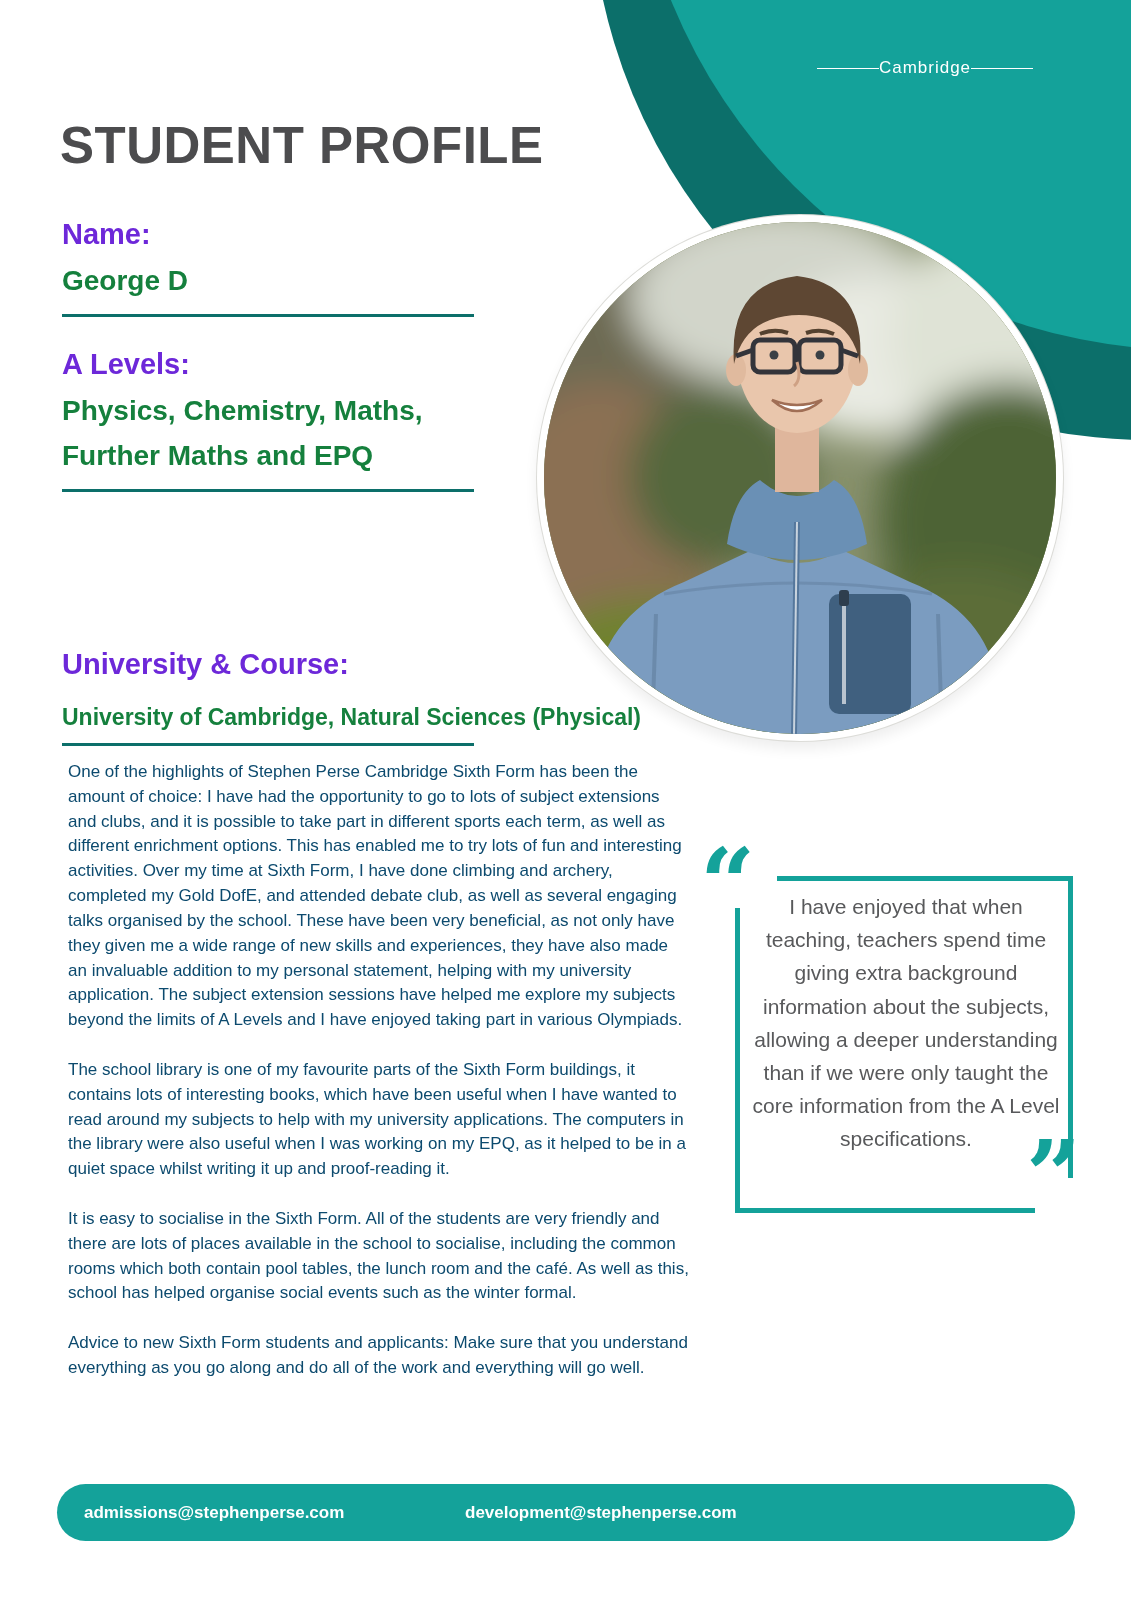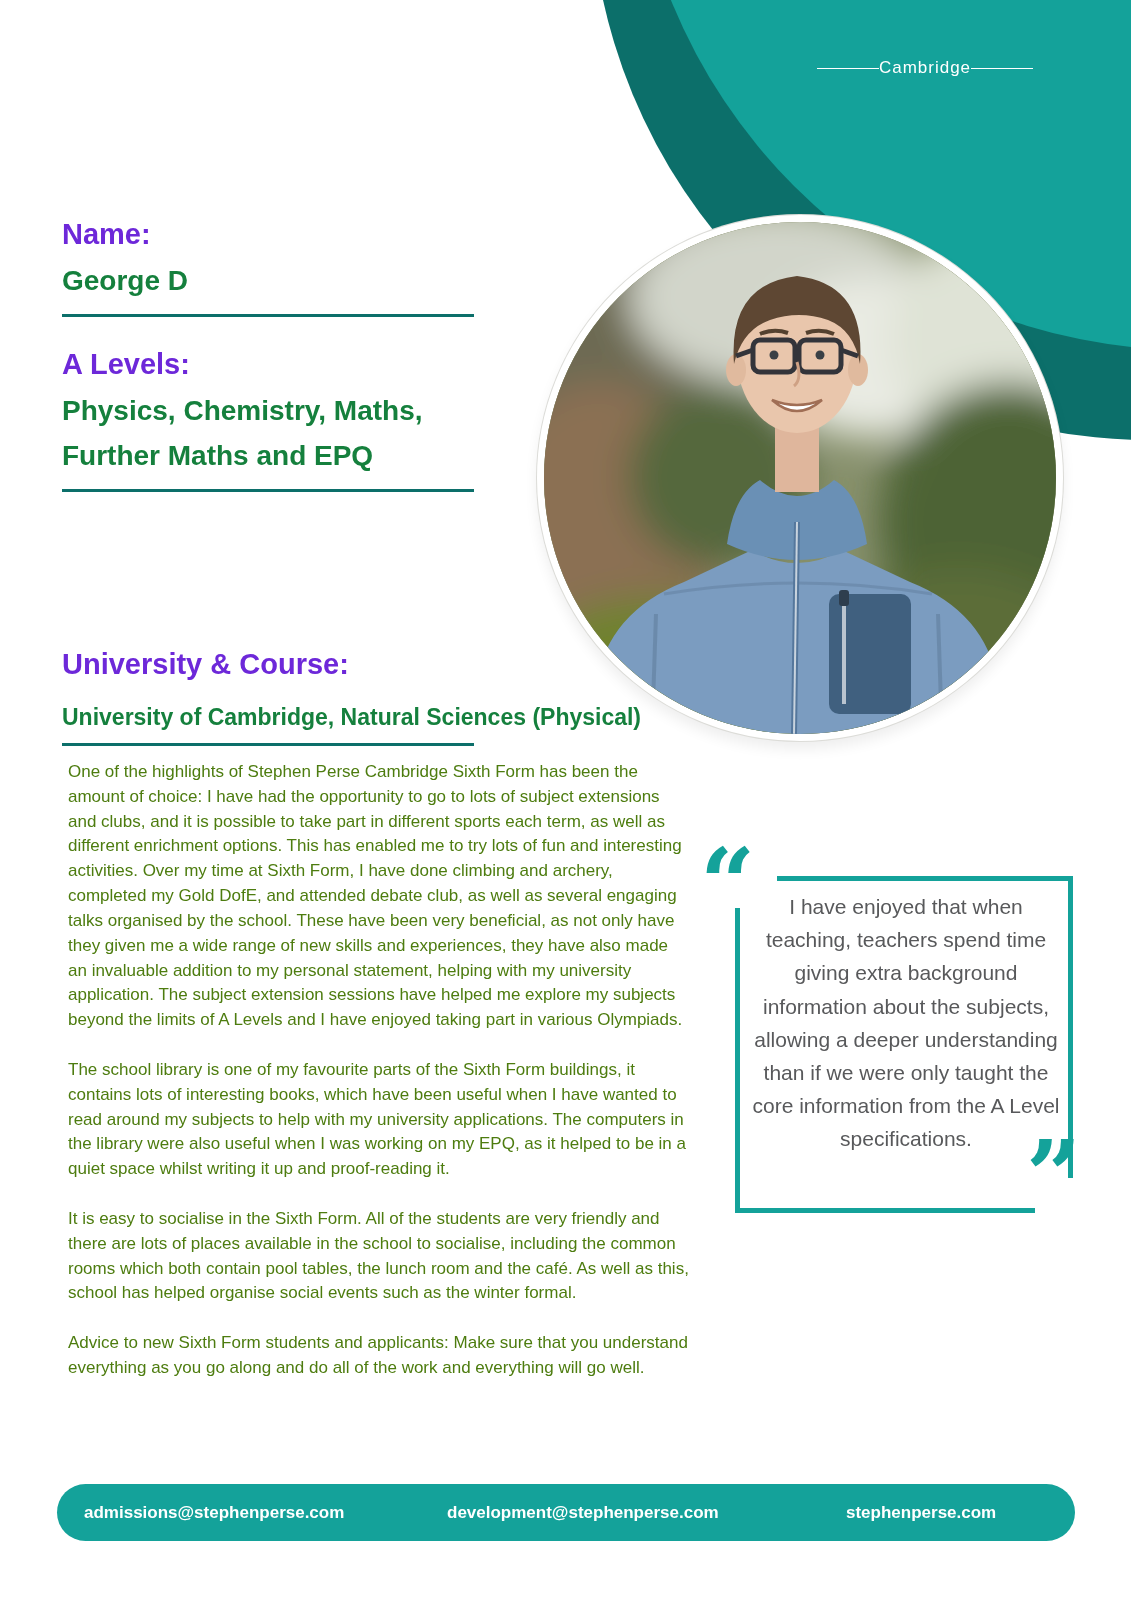--- a/index.html
+++ b/index.html
@@ -34,21 +34,21 @@
   .section{position:absolute;left:62px;}
   .sec-label{font-size:29px;font-weight:700;color:#6d28d9;line-height:1.15;}
   .sec-value{font-size:28px;font-weight:700;color:#15803d;line-height:1.6;margin-top:8px;}
   .sec-value.small{font-size:23px;line-height:1.3;margin-top:22px;white-space:nowrap;}
   .sec-rule{height:3px;background:#0C6F6A;border:none;margin:10px 0 0 0;width:412px;}
   #sec-name{top:218px;}
   #sec-alevels{top:348px;}
   #sec-year{top:523px;}
   #sec-university{top:648px;}
   
-  .bodycopy{position:absolute;left:68px;top:760px;width:622px;color:#4d7c0f;}
+  .bodycopy{position:absolute;left:68px;top:760px;width:622px;color:#0c4a6e;}
   .bodycopy p{margin:0 0 25px 0;font-size:17px;line-height:1.46;}
   
   .q-line{position:absolute;background:#14A29A;}
   #q-top{left:777px;top:876px;width:296px;height:5px;}
   #q-right{left:1068px;top:876px;width:5px;height:302px;}
   #q-bottom{left:735px;top:1208px;width:300px;height:5px;}
   #q-left{left:735px;top:908px;width:5px;height:305px;}
   .q-glyph{
     position:absolute;color:#14A29A;font-family:"DejaVu Serif","Liberation Serif",serif;
     font-weight:700;font-size:96px;line-height:1;
@@ -59,21 +59,21 @@
     position:absolute;left:748px;top:890px;width:316px;
     font-size:21px;line-height:1.58;color:#58595B;text-align:center;
   }
   
   .footer-bar{
     position:absolute;left:57px;top:1484px;width:1018px;height:57px;
     background:#14A29A;border-radius:29px;color:#ffffff;
   }
   .footer-item{position:absolute;top:0;line-height:57px;font-size:17px;font-weight:700;}
   #f-admissions{left:27px;}
-  #f-development{left:390px;}
+  #f-development{left:408px;}
   #f-site{left:789px;}
 </style>
 </head>
 <body>
 
 <div class="page">
 
   <div class="shape dark"></div>
   <div class="shape bright"></div>
 
@@ -139,20 +139,21 @@
         <line x1="297" y1="128" x2="314" y2="134"></line>
       </g>
       <circle cx="230" cy="133" r="4.5" fill="#3a4046"></circle>
       <circle cx="276" cy="133" r="4.5" fill="#3a4046"></circle>
 
       <path d="M 253 140 Q 258 158 250 164" stroke="#cfa184" stroke-width="3" fill="none"></path>
       <path d="M 228 178 Q 253 200 278 178 Q 253 188 228 178 Z" fill="#ffffff" stroke="#a06e55" stroke-width="2.5"></path>
     </svg>
   </div>
 
+  <h1 class="title">STUDENT PROFILE</h1>
 
   <div class="section" id="sec-name">
     <div class="sec-label">Name:</div>
     <div class="sec-value">George D</div>
     <div class="sec-rule"></div>
   </div>
 
   <div class="section" id="sec-alevels">
     <div class="sec-label">A Levels:</div>
     <div class="sec-value">
@@ -180,16 +181,15 @@
   <div class="q-line" id="q-right"></div>
   <div class="q-line" id="q-bottom"></div>
   <div class="q-line" id="q-left"></div>
   <div class="q-glyph" id="q-open">“</div>
   <div class="q-glyph" id="q-close">”</div>
   <div class="q-text">I have enjoyed that when teaching, teachers spend time giving extra background information about the subjects, allowing a deeper understanding than if we were only taught the core information from the A Level specifications.</div>
 
   <div class="footer-bar">
     <span class="footer-item" id="f-admissions">admissions@stephenperse.com</span>
     <span class="footer-item" id="f-development">development@stephenperse.com</span>
-    <span class="footer-item" id="f-site">stephenperse.com</span>
   </div>
 
 </div>
 
 </body></html>

